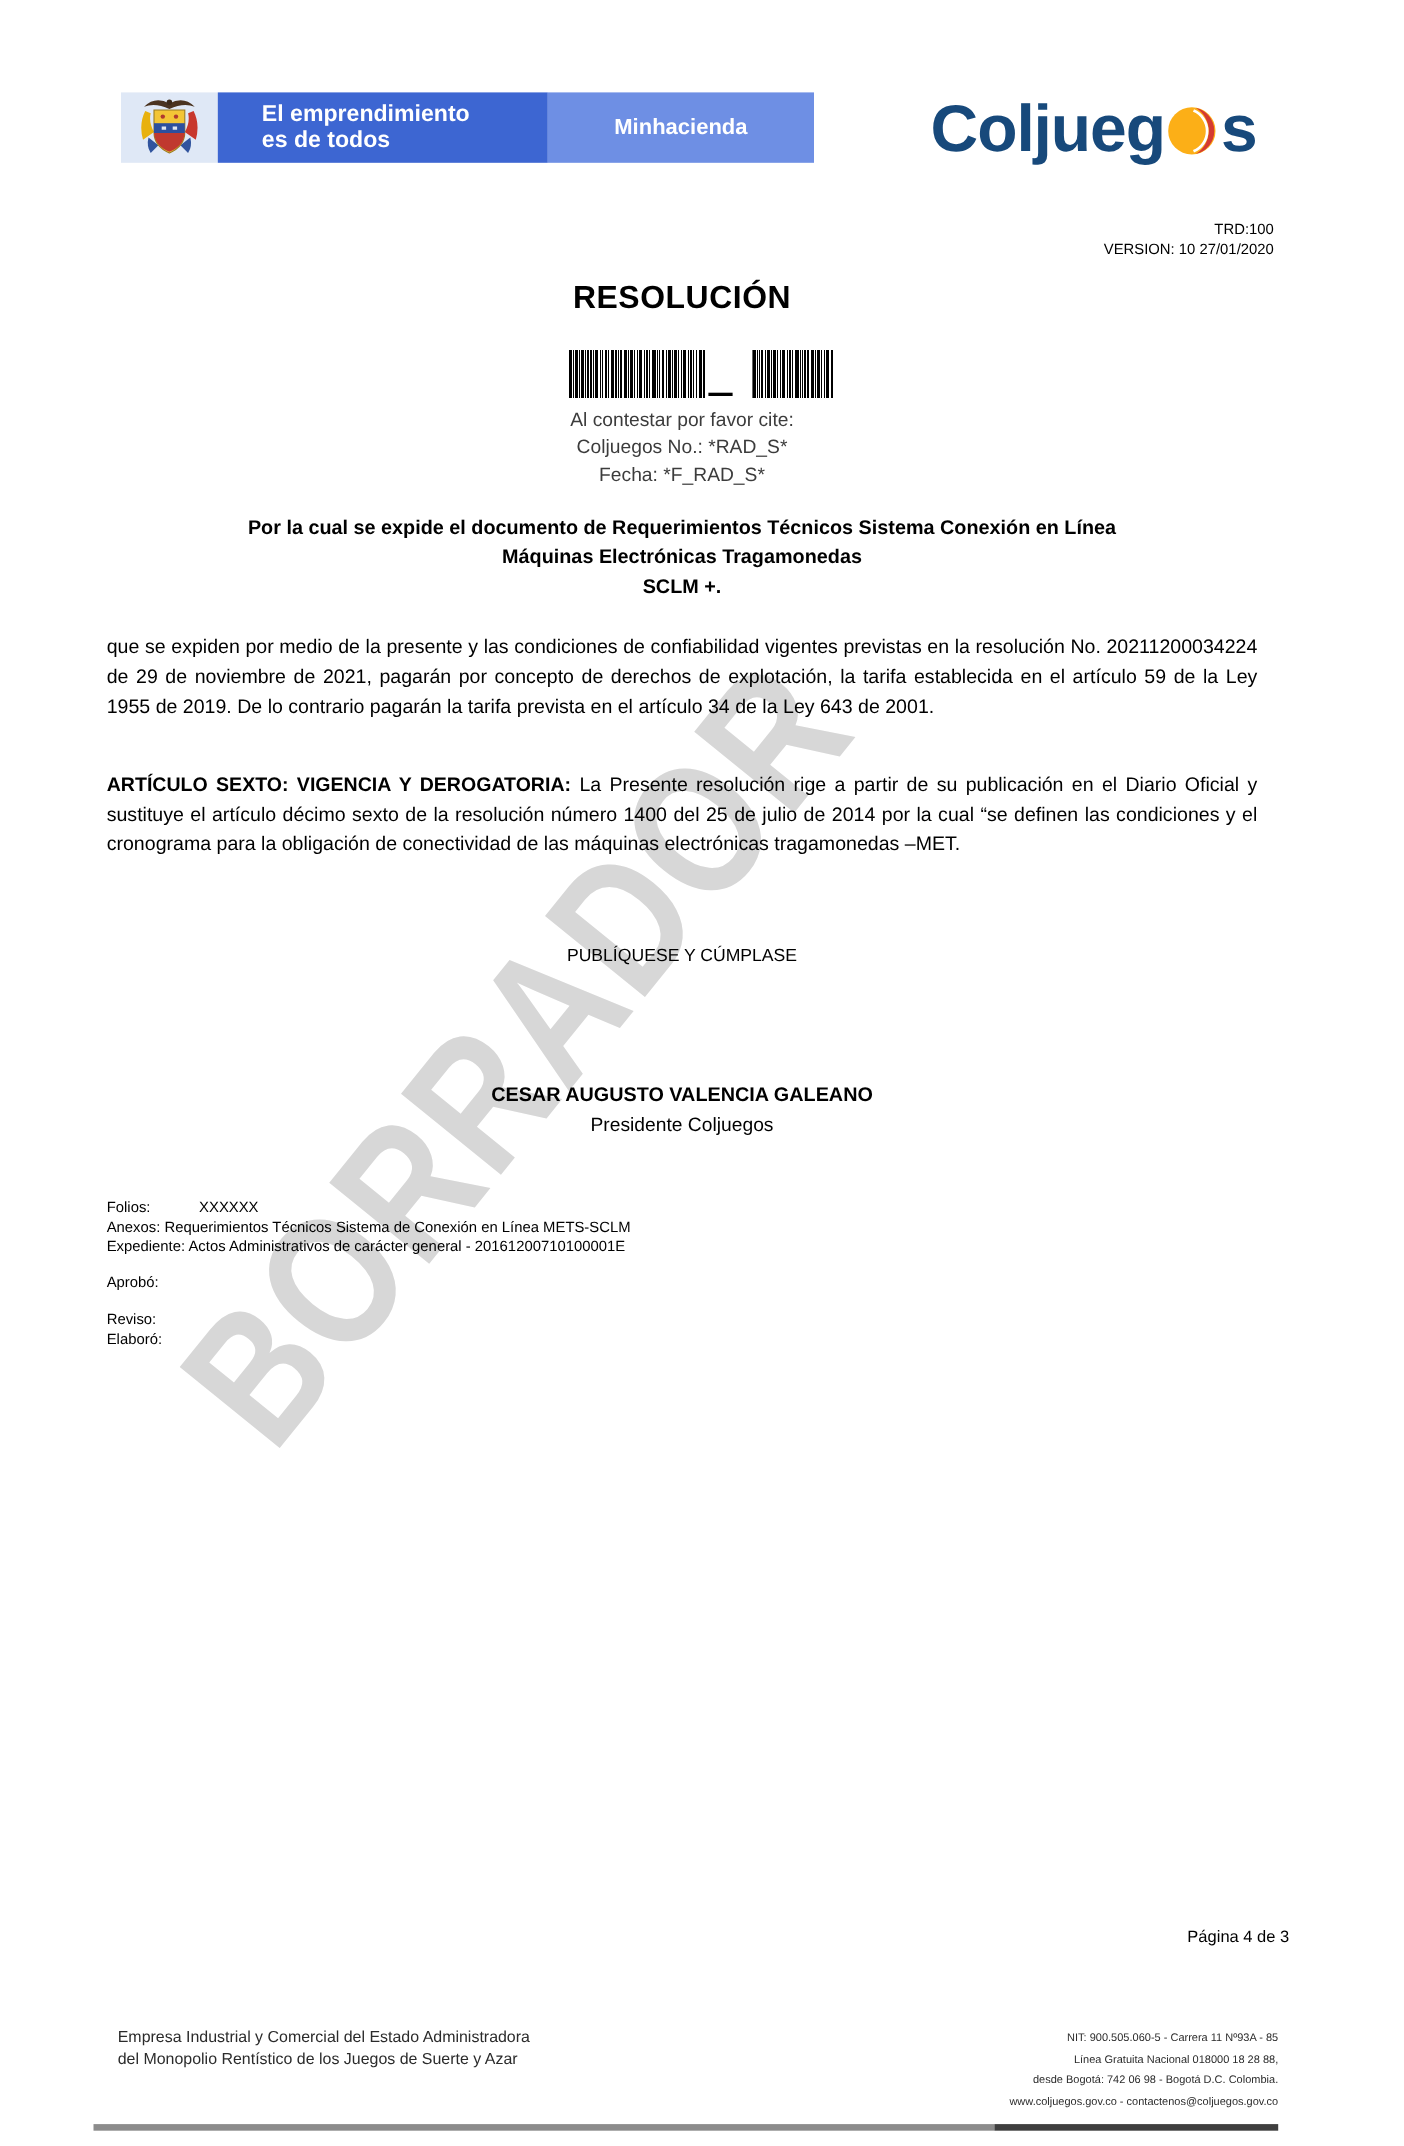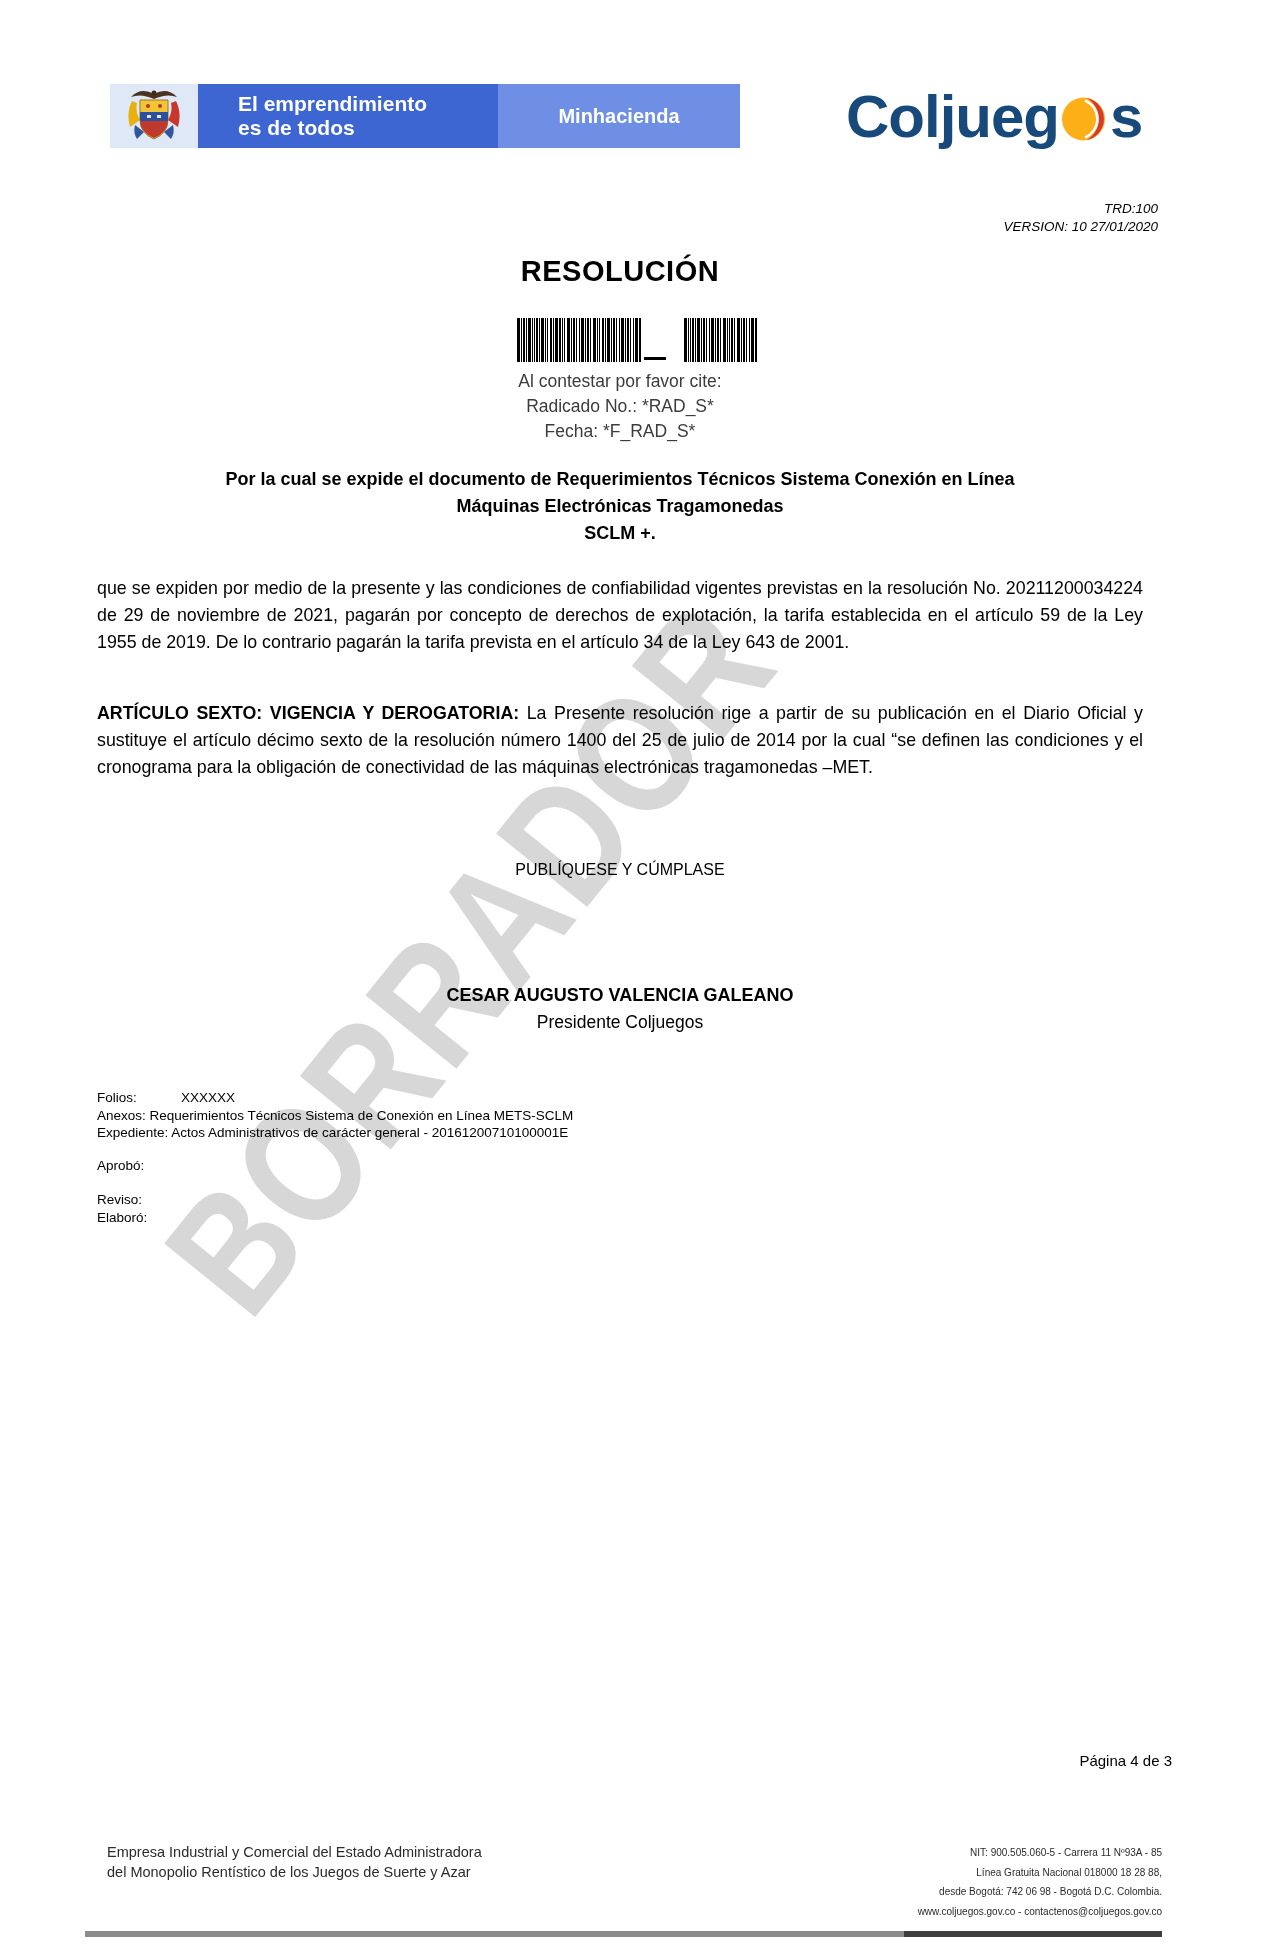--- a/index.html
+++ b/index.html
@@ -42,21 +42,21 @@
     font-weight: bold; font-size: 20px;
   }
   .coljuegos {
     top: 80px; left: 846px; height: 72px;
     display: flex; align-items: flex-end;
     font-size: 60px; font-weight: bold; color: #17497b; letter-spacing: -1px;
     line-height: 70px;
   }
   .coljuegos .ball { margin: 0 1px 9px 2px; }
   
-  .trd-block { top: 200px; right: 118px; text-align: right; font-size: 13.5px; line-height: 18px; font-style: italic; }
+  .trd-block { top: 200px; right: 118px; text-align: right; font-size: 13.5px; line-height: 18px; }
   
   .doc-title {
     top: 255px; left: 97px; width: 1046px; text-align: center;
     font-size: 29px; font-weight: bold; letter-spacing: 0.5px; margin: 0;
   }
   
   .barcode-row { top: 318px; left: 517px; display: flex; align-items: flex-end; }
   .bc-underscore { width: 22px; height: 3px; background: #000; margin: 0 18px 2px 3px; }
   
   .cite-block { top: 369px; left: 97px; width: 1046px; text-align: center; font-size: 17.5px; line-height: 25px; color: #3c3c3c; }
@@ -205,21 +205,21 @@
           <rect x="62" width="1" height="44"></rect>
           <rect x="65" width="1" height="44"></rect>
           <rect x="67" width="3" height="44"></rect>
           <rect x="71" width="2" height="44"></rect>
       </g>
     </svg>
   </div>
 
   <div class="layer cite-block">
     <div>Al contestar por favor cite:</div>
-    <div>Radicado No.: *RAD_S*</div>
+    <div>Coljuegos No.: *RAD_S*</div>
     <div>Fecha: *F_RAD_S*</div>
   </div>
 
   <div class="layer subject-block">
     <div>Por la cual se expide el documento de Requerimientos Técnicos Sistema Conexión en Línea</div>
     <div>Máquinas Electrónicas Tragamonedas</div>
     <div>SCLM +.</div>
   </div>
 
   <p class="layer body-par par1">que se expiden por medio de la presente y las condiciones de confiabilidad vigentes previstas en la resolución No. 20211200034224 de 29 de noviembre de 2021, pagarán por concepto de derechos de explotación, la tarifa establecida en el artículo 59 de la Ley 1955 de 2019. De lo contrario pagarán la tarifa prevista en el artículo 34 de la Ley 643 de 2001.</p>

